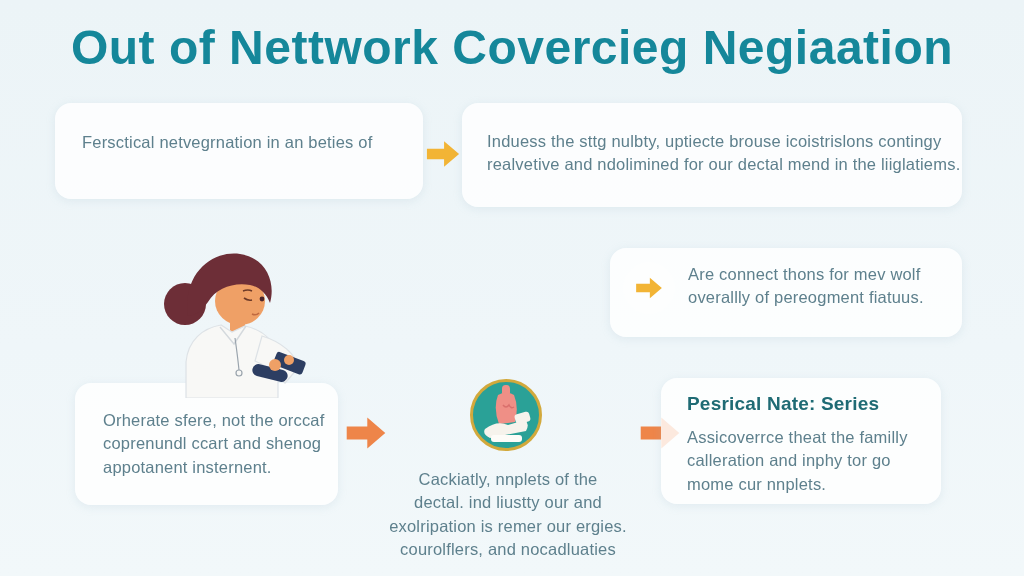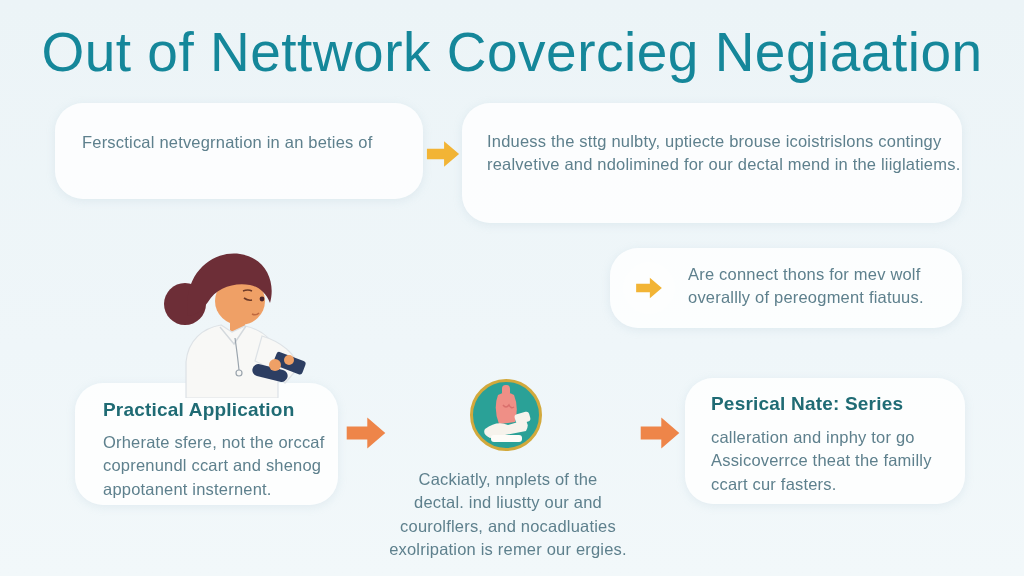--- a/index.html
+++ b/index.html
@@ -12,68 +12,68 @@
   }
   .canvas {
     position: absolute;
     width: 1024px; height: 576px;
     background: linear-gradient(180deg, #ecf4f7 0%, #eff6f9 60%, #f2f8fa 100%);
   }
   .title {
     position: absolute;
     top: 20px; left: 0; width: 1024px;
     text-align: center;
-    font-size: 55px;
-    font-weight: 400;
+    font-size: 48px;
+    font-weight: 700;
     letter-spacing: 0.5px;
     color: #15879a;
   }
   .card {
     position: absolute;
     background: rgba(255,255,255,0.82);
-    border-radius: 28px;
+    border-radius: 16px;
     box-shadow: 0 2px 10px rgba(150,185,200,0.18);
   }
   .note {
     color: #5e808d;
     font-size: 16.5px;
     line-height: 1.42;
     letter-spacing: 0.2px;
   }
   .note div { white-space: nowrap; }
   .heading {
     color: #1f6b74;
     font-size: 19px;
     font-weight: bold;
     letter-spacing: 0.2px;
   }
   .card-top-left   { left: 55px;  top: 103px; width: 368px; height: 96px; padding: 28px 0 0 27px; }
-  .card-top-right  { left: 462px; top: 103px; width: 500px; height: 120px; padding: 27px 0 0 25px; }
+  .card-top-right  { left: 462px; top: 103px; width: 500px; height: 104px; padding: 27px 0 0 25px; }
   .arrow-abs { position: absolute; }
   .yellow-arrow-1  { left: 424px; top: 139px; }
-  .card-mid-right  { left: 610px; top: 248px; width: 352px; height: 80px; }
+  .card-mid-right  { left: 610px; top: 248px; width: 352px; height: 89px; }
   .mid-right-circle {
     position: absolute; left: 13px; top: 14px;
     width: 52px; height: 52px; border-radius: 50%;
     background: #fdfefe;
     display: flex; align-items: center; justify-content: center;
   }
   .mid-right-text { position: absolute; left: 78px; top: 15px; }
   .woman-wrap { position: absolute; left: 158px; top: 240px; width: 170px; height: 158px; z-index: 2; }
   .card-bottom-left  { left: 75px;  top: 383px; width: 263px; height: 122px; padding: 16px 0 0 28px; }
   .card-bottom-left .note { margin-top: 10px; }
   .orange-arrow-1 { left: 342px; top: 415px; }
   .center-icon-wrap { position: absolute; left: 468px; top: 377px; width: 76px; height: 76px; }
   .center-text {
     position: absolute; left: 380px; top: 468px; width: 256px;
     text-align: center;
   }
   .center-text div { white-space: nowrap; }
   .orange-arrow-2 { left: 636px; top: 415px; }
-  .card-bottom-right { left: 685px; top: 378px; width: 280px; height: 126px; padding: 15px 0 0 26px; }
+  .card-bottom-right { left: 661px; top: 378px; width: 280px; height: 126px; padding: 15px 0 0 26px; }
   .card-bottom-right .note { margin-top: 11px; }
 </style>
 </head>
 <body>
 
 <div class="canvas">
 
   <div class="title">Out of Nettwork Covercieg Negiaation</div>
 
   <div class="card card-top-left">
@@ -138,21 +138,20 @@
           <polygon points="0,9 16,9 16,2 30,14 16,26 16,19 0,19" fill="#f2b435"></polygon>
         </svg>
     </div>
     <div class="note mid-right-text">
       <div>Are connect thons for mev wolf</div>
       <div>overallly of pereogment fiatuus.</div>
     </div>
   </div>
 
   <div class="card card-bottom-left">
-    <div class="heading">Practical Application</div>
     <div class="note">
       <div>Orherate sfere, not the orccaf</div>
       <div>coprenundl ccart and shenog</div>
       <div>appotanent insternent.</div>
     </div>
   </div>
 
   <div class="arrow-abs orange-arrow-1">
     <svg width="48" height="36" viewBox="0 0 30 28">
         <polygon points="0,9 16,9 16,2 30,14 16,26 16,19 0,19" fill="#ee8549"></polygon>
@@ -167,32 +166,32 @@
       <path d="M35 28 q3 4 6 0 q2 4 5 2" stroke="#d96f6c" stroke-width="1.5" fill="none"></path>
       <rect x="47" y="36" width="15" height="10" rx="3" transform="rotate(-16 54 41)" fill="#f6f3ec"></rect>
       <path d="M17 52 Q29 43 40 48 L57 43 Q62 47 58 54 L22 61 Q14 57 17 52 Z" fill="#f6f3ec"></path>
       <rect x="23" y="58" width="31" height="7" rx="3" fill="#fdfcf8"></rect>
     </svg>
   </div>
 
   <div class="note center-text">
     <div>Cackiatly, nnplets of the</div>
     <div>dectal. ind liustty our and</div>
+    <div>exolripation is remer our ergies.</div>
     <div>courolflers, and nocadluaties</div>
-    <div>exolripation is remer our ergies.</div>
   </div>
 
   <div class="arrow-abs orange-arrow-2">
     <svg width="48" height="36" viewBox="0 0 30 28">
         <polygon points="0,9 16,9 16,2 30,14 16,26 16,19 0,19" fill="#ee8549"></polygon>
       </svg>
   </div>
 
   <div class="card card-bottom-right">
     <div class="heading">Pesrical Nate: Series</div>
     <div class="note">
+      <div>Assicoverrce theat the familly</div>
       <div>calleration and inphy tor go</div>
-      <div>Assicoverrce theat the familly</div>
-      <div>ccart cur fasters.</div>
+      <div>mome cur nnplets.</div>
     </div>
   </div>
 
 </div>
 
 </body></html>

